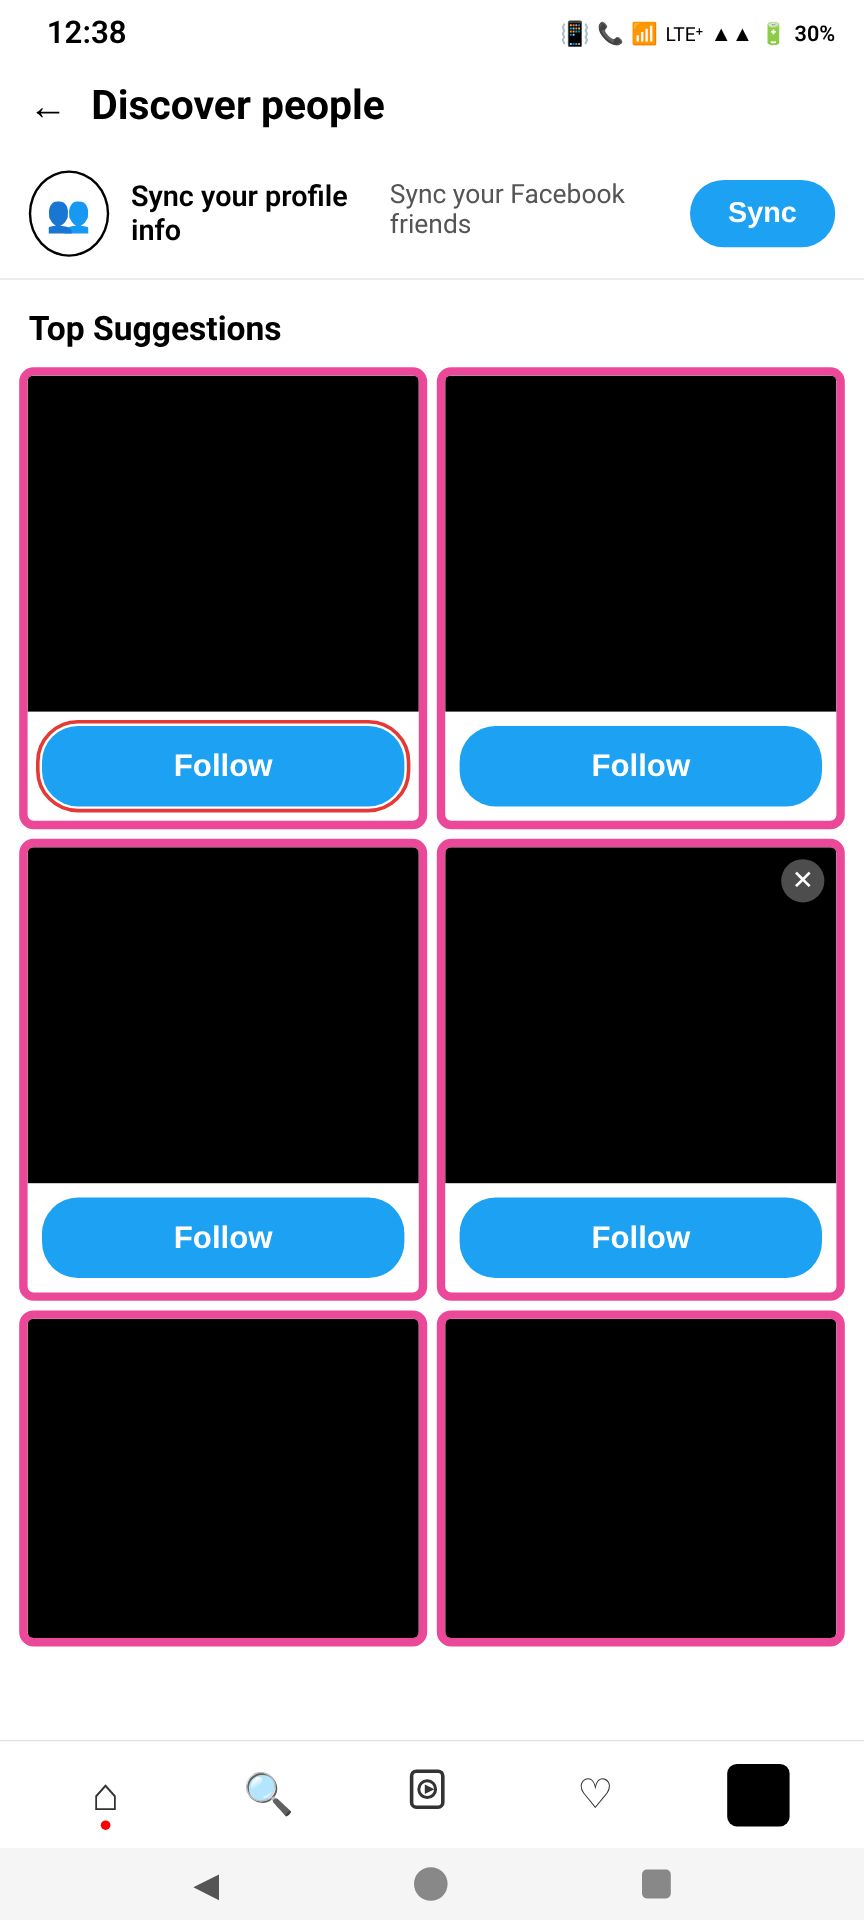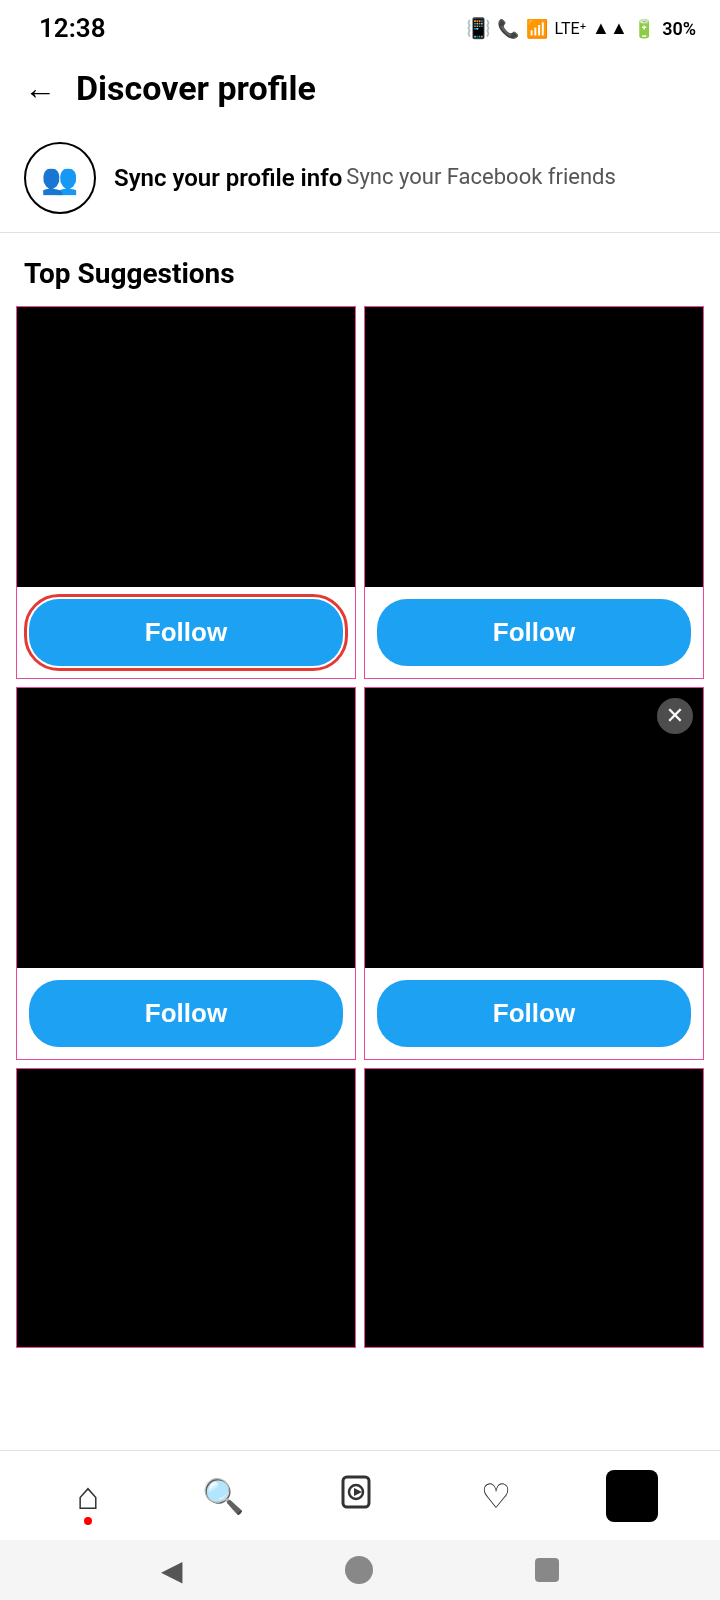--- a/index.html
+++ b/index.html
@@ -115,22 +115,22 @@
     
     .suggestions-grid {
       display: grid;
       grid-template-columns: 1fr 1fr;
       gap: 8px;
       padding: 0 16px;
     }
 
     .suggestion-card {
       background: #fff;
-      border-radius: 0;
-      border: 1px solid #ec4899;
+      border-radius: 12px;
+      border: 7px solid #ec4899;
       overflow: hidden;
       position: relative;
     }
 
     .card-image {
       width: 100%;
       height: 280px;
       background: #000;
     }
 
@@ -269,33 +269,34 @@
     <span style="font-size:18px;">📶</span>
     <span style="font-size:16px; font-weight:400;">LTE⁺</span>
     <span style="font-size:18px;">▲▲</span>
     <span style="font-size:18px;">🔋</span>
     <span style="font-size:18px; font-weight:600;">30%</span>
   </div>
 </div>
 
 <div class="header">
   <span class="back-arrow">←</span>
-  <span class="header-title">Discover profile</span>
+  <span class="header-title">Discover people</span>
 </div>
 
 <div class="sync-banner">
   <div class="sync-left">
     <div class="sync-icon-circle">
       <span>👥</span>
     </div>
     <div class="sync-text-block">
       <span class="sync-title">Sync your profile info</span>
       <span class="sync-subtitle">Sync your Facebook friends</span>
     </div>
   </div>
+  <button class="sync-btn">Sync</button>
 </div>
 
 <div>
   <div class="section-title">Top Suggestions</div>
 
   <div class="suggestions-grid">
 
     <div class="suggestion-card">
       <div class="card-image"></div>
       <button class="follow-btn highlighted">Follow</button>

